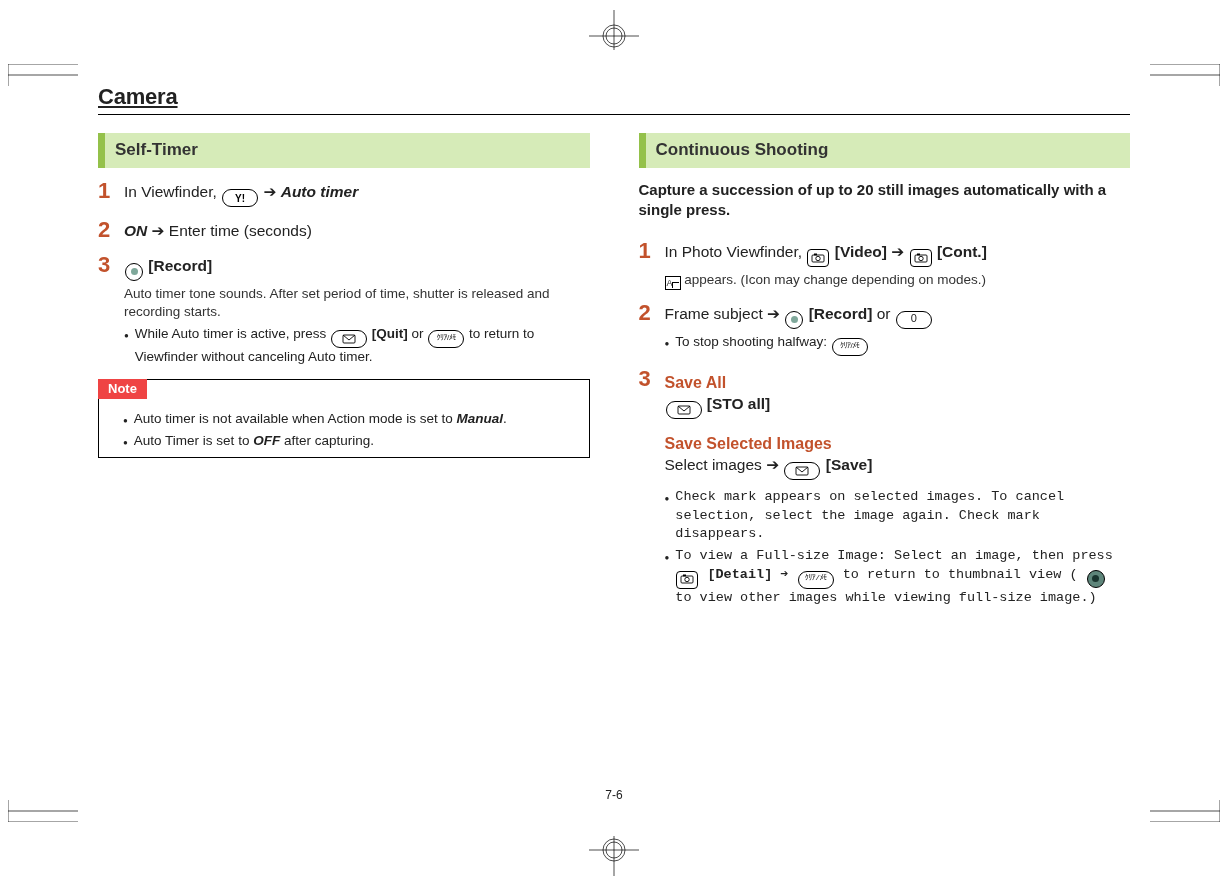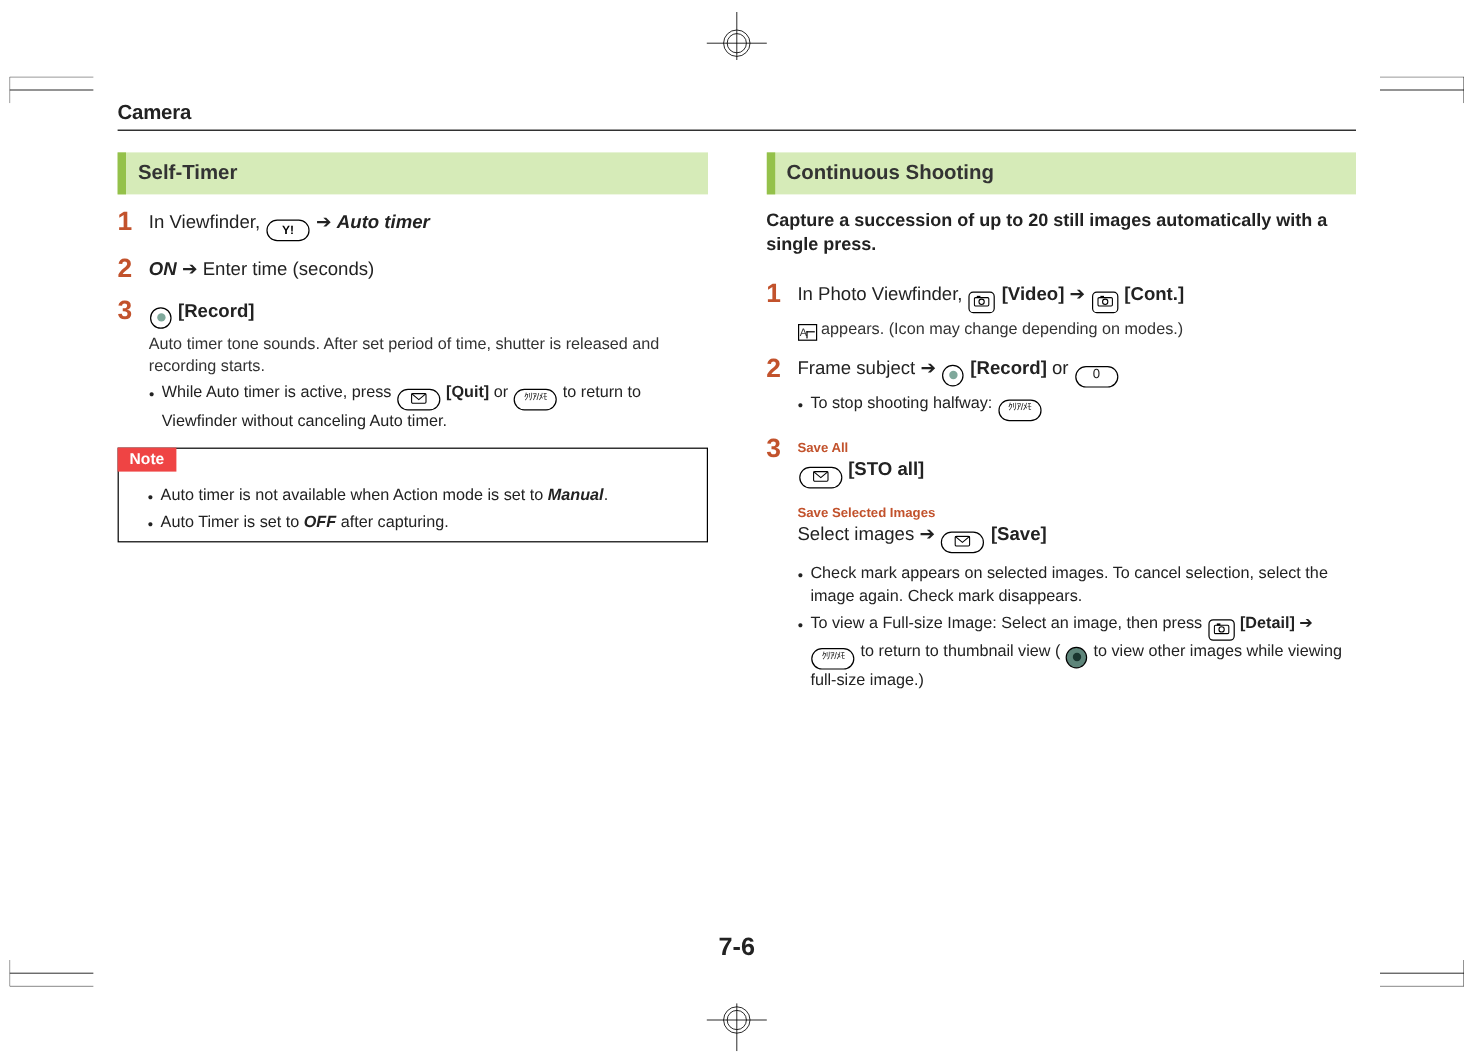--- a/index.html
+++ b/index.html
@@ -22,23 +22,24 @@
 
   .page {
     position: absolute;
     top: 84px;
     left: 98px;
     right: 98px;
     bottom: 84px;
   }
   .chapter-title {
     font-weight: 700;
-    font-size: 17px;
+    font-size: 22px;
     letter-spacing: -0.2px;
     padding-bottom: 4px;
+    text-decoration: underline;
   }
   .chapter-rule {
     border: none;
     border-top: 1.3px solid #000;
     margin-bottom: 18px;
   }
   .cols {
     display: flex;
     gap: 49px;
   }
@@ -67,25 +68,25 @@
   .sub-note { font-size: 13.5px; line-height:1.35; margin-top:4px; color:#333;}
   .bullets { font-size: 13.5px; line-height:1.4; margin-top:4px; }
   .bullets .bi { display:flex; margin-top:3px;}
   .bullets .bi::before { content:"\25CF"; font-size:8px; margin-right:6px; position:relative; top:5px;}
   .note-box { border:1px solid #000; margin-top:12px; font-size:13.5px; }
   .note-tab {
     display:inline-block; background:#ef4444; color:#fff; font-weight:600;
     padding:1px 10px; font-size:13px; margin:-1px 0 0 -1px;
   }
   .note-body { padding:4px 12px 6px 24px; }
-  .step-sub-head { color:#c2522c; font-weight:700; font-size:11px; margin-top:2px;}
+  .step-sub-head { color:#c2522c; font-weight:700; font-size:16px; margin-top:2px;}
   .arrow { font-family: Arial, sans-serif; }
   .page-num {
     position:absolute; bottom:0; left:0; right:0; text-align:center;
-    font-size:21px; font-weight:700;
+    font-size:12px; font-weight:400;
   }
 
   
   .key {
     display:inline-block; vertical-align:-4px; height:18px;
     border:1.2px solid #000; border-radius:9px/9px; padding:0 3px;
     min-width:26px; text-align:center; font-size:10px; line-height:15px;
     background:#fff; margin:0 1px;
   }
   .key svg { display:inline-block; vertical-align:-2px;}
@@ -268,21 +269,21 @@
             <div class="step-sub-head" style="margin-top:14px;">Save Selected Images</div>
             <div>
               <span>Select images ➔ </span>
               <span class="key pill"><svg width="16" height="10">
                     <rect x="2" y="1" width="12" height="8" rx="1" stroke="#000" fill="none" stroke-width="0.9"></rect>
                     <polyline points="2,1 8,6 14,1" stroke="#000" fill="none" stroke-width="0.9"></polyline>
                   </svg></span>
               <b>[Save]</b>
             </div>
 
-            <div class="bullets" style="margin-top:8px;">
+            <div class="bullets" style="margin-top:8px;font-family:Liberation Mono, monospace;">
               <div class="bi">
                 <div>Check mark appears on selected images. To cancel selection, select the image again. Check mark disappears.</div>
               </div>
               <div class="bi">
                 <div>
                   <span>To view a Full-size Image: Select an image, then press </span>
                   <span class="key rect"><svg width="14" height="10">
                         <rect x="1" y="2" width="12" height="7" rx="1" stroke="#000" fill="none" stroke-width="0.9"></rect>
                         <circle cx="7" cy="5.5" r="2.2" stroke="#000" fill="none" stroke-width="0.9"></circle>
                         <rect x="3" y="0.5" width="3" height="1.8" fill="#000"></rect>

